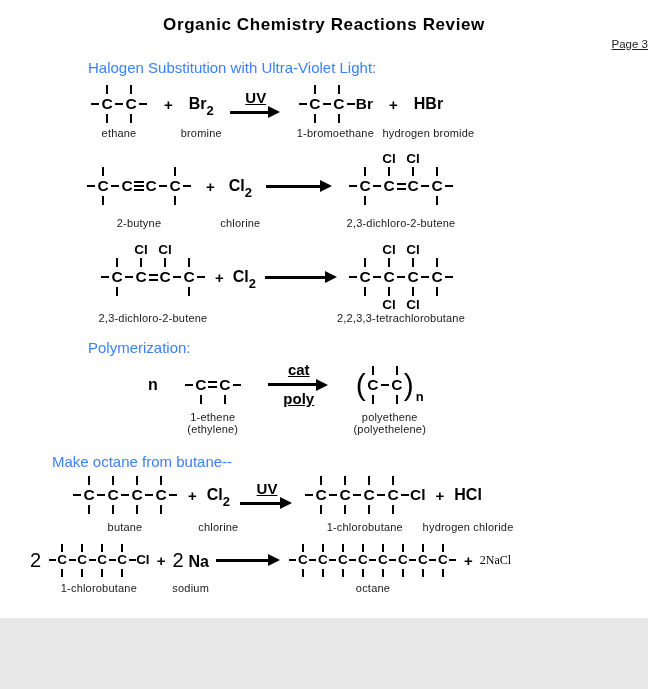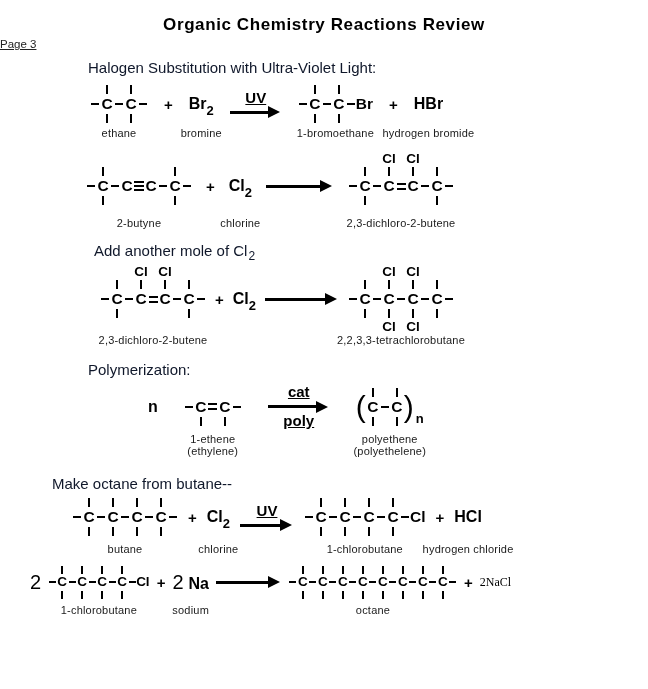--- a/index.html
+++ b/index.html
@@ -1,22 +1,22 @@
 <!DOCTYPE html>
 <html><head>
 <meta charset="utf-8">
 <style>
   html,body{margin:0;padding:0;background:#e8e8e8;}
   .page{
-    width:648px;height:689px;background:#ffffff;position:relative;overflow:hidden;
+    width:648px;height:618px;background:#ffffff;position:relative;overflow:hidden;
     font-family:"Liberation Sans",sans-serif;color:#000;margin:0 auto;
   }
   .title{padding-top:15px;text-align:center;font-weight:bold;font-size:17px;letter-spacing:.6px;}
-  .pageno{margin-top:3px;text-align:left;padding-right:72px;font-size:11.5px;color:#222;text-decoration:underline;}
-  .h{font-size:15px;color:#0f172a;}
+  .pageno{margin-top:3px;text-align:right;font-size:11.5px;color:#222;text-decoration:underline;}
+  .h{font-size:15px;color:#3b82f6;}
   .sh1{margin:9px 0 0 88px;}
   .sh2{margin:0 0 0 88px;}
   .sh3{margin:0 0 0 94px;}
   .sh4{margin:0 0 0 88px;}
   .sh5{margin:0 0 0 78px;}
   .sh5b{margin:7px 0 0 52px;}
   .hsub{font-size:12px;position:relative;top:4px;margin-left:1px;}
 
   
   .rxn{display:flex;align-items:center;position:relative;}
@@ -378,21 +378,20 @@
               <div class="hb"></div>
             </div>
             <div class="cell bb"></div>
             <div class="cell bl"></div>
           </div>
         </div>
         <div class="name">2,3-dichloro-2-butene</div>
       </div>
     </div>
 
-  <div class="h sh3"><span>Add another mole of Cl</span><span class="hsub">2</span></div>
   <div class="rxn r3">
       <div class="comp struct">
         <div class="tokens">
           <div class="tok w-bond">
             <div class="cell tl"></div>
             <div class="cell tb"></div>
             <div class="cell c">
               <div class="hb"></div>
             </div>
             <div class="cell bb"></div>

